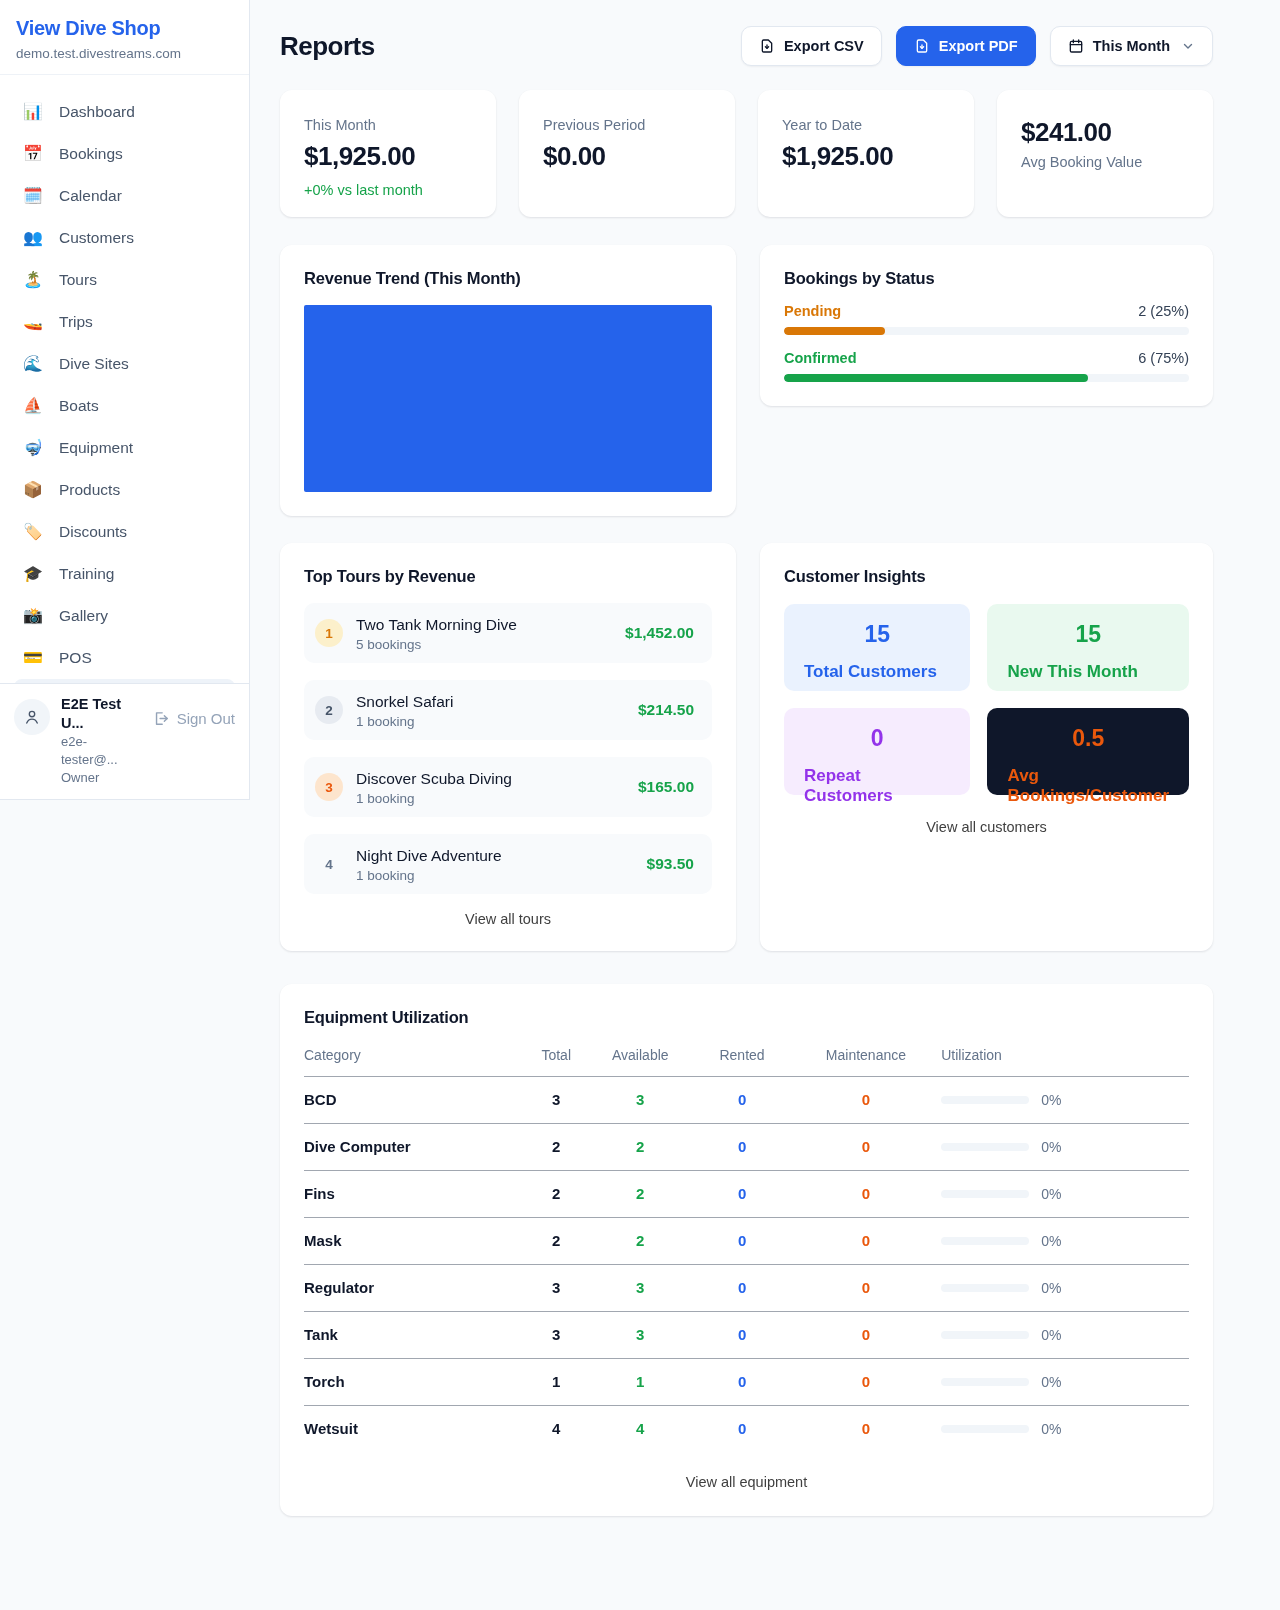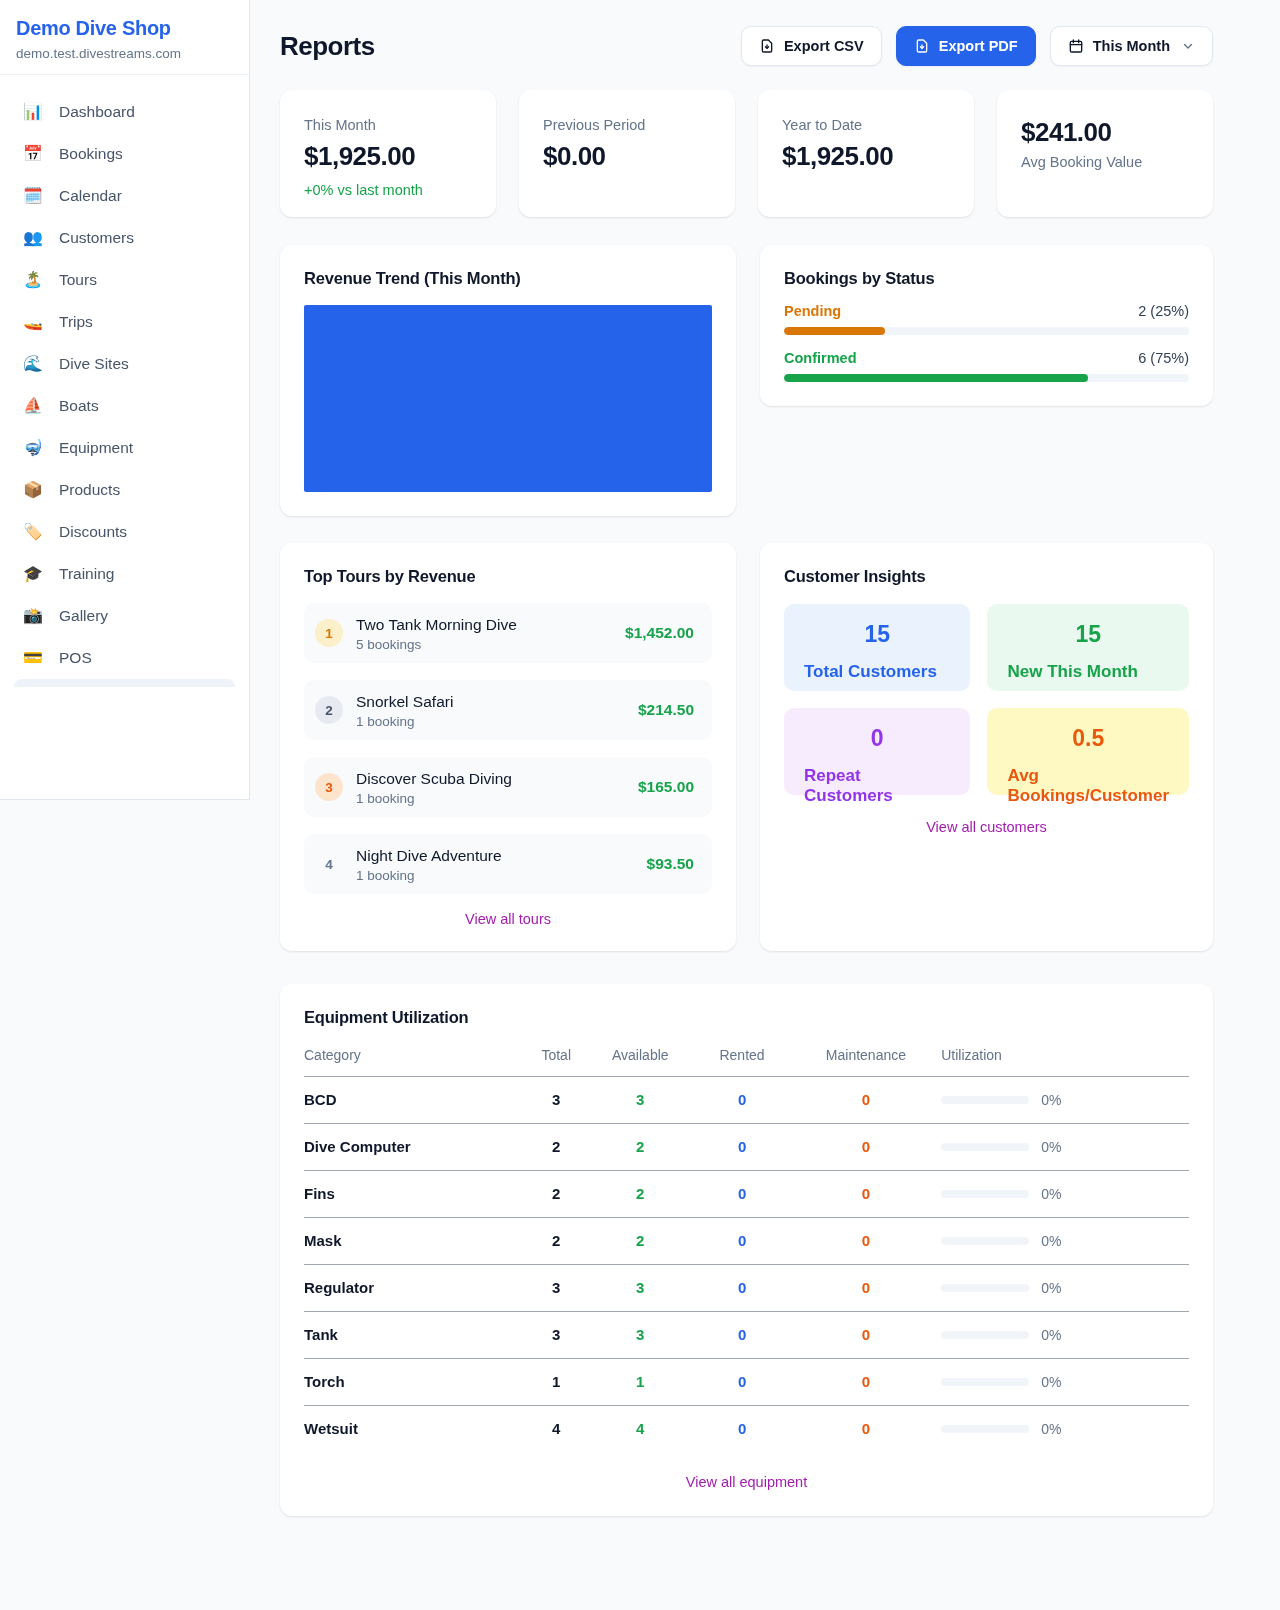--- a/index.html
+++ b/index.html
@@ -109,21 +109,21 @@
     font-size:13.5px; font-weight:700;
   }
   .rank-1 { background:#fcf0cb; color:#d97706; }
   .rank-2 { background:#e7ebf1; color:#475569; }
   .rank-3 { background:#fde5cd; color:#ea580c; }
   .rank-4 { background:transparent; color:#64748b; }
   .tour-name { font-size:15.5px; font-weight:400; line-height:20px; }
   .tour-bookings { font-size:13.5px; color:#64748b; margin-top:2px; }
   .tour-revenue { margin-left:auto; font-size:15.5px; font-weight:800; color:#16a34a; }
   .view-link {
-    display:block; text-align:center; color:#a21caf;
+    display:block; text-align:center; color:#404040;
     font-size:14.5px; margin-top:11px; cursor:pointer; text-decoration:none;
   }
 
   .insights-grid { display:grid; grid-template-columns:1fr 1fr; gap:17px; margin-top:18px; }
   .tile { border-radius:10px; height:87px; padding:17px 20px 0; }
   .tile-value { font-size:23px; font-weight:800;text-align:center; }
   .tile-label { font-size:17px; font-weight:600; margin-top:14px; }
   .insights .view-link { margin-top:24px; }
 
   
@@ -150,21 +150,21 @@
   .util-fill { height:100%; background:#2563eb; border-radius:99px; }
   .util-pct { font-size:14px; color:#64748b; }
 </style>
 </head>
 <body>
 
 <div class="app">
 
   <aside class="sidebar">
     <div class="brand-block">
-      <div class="brand">Demo Dive Shop</div>
+      <div class="brand">View Dive Shop</div>
       <div class="brand-domain">demo.test.divestreams.com</div>
     </div>
 
     <nav class="nav">
       <div class="nav-item">
         <span class="nav-icon">📊</span>
         <span>Dashboard</span>
       </div>
       <div class="nav-item">
         <span class="nav-icon">📅</span>
@@ -214,20 +214,41 @@
         <span class="nav-icon">📸</span>
         <span>Gallery</span>
       </div>
       <div class="nav-item">
         <span class="nav-icon">💳</span>
         <span>POS</span>
       </div>
       <div class="nav-sliver"></div>
     </nav>
 
+    <div class="user-section">
+      <div class="avatar">
+        <svg width="18" height="18" viewBox="0 0 24 24" fill="none" stroke="currentColor" stroke-width="1.8" stroke-linecap="round">
+          <circle cx="12" cy="8" r="3.6"></circle>
+          <path d="M5 20c1.4-3.6 4-5.2 7-5.2s5.6 1.6 7 5.2"></path>
+        </svg>
+      </div>
+      <div class="user-info">
+        <div class="user-name">E2E Test U...</div>
+        <div class="user-email">e2e-tester@...</div>
+        <div class="user-role">Owner</div>
+      </div>
+      <div class="signout">
+        <svg width="17" height="17" viewBox="0 0 24 24" fill="none" stroke="currentColor" stroke-width="2" stroke-linecap="round" stroke-linejoin="round">
+          <path d="M13 4H5v16h8"></path>
+          <path d="M16 8l4 4-4 4"></path>
+          <path d="M20 12H10"></path>
+        </svg>
+        <span>Sign Out</span>
+      </div>
+    </div>
   </aside>
 
   <main class="main">
 
     <div class="page-header">
       <h1 class="page-title" style="margin:0;">Reports</h1>
       <div class="header-actions">
         <button class="btn">
           <svg width="16" height="16" viewBox="0 0 24 24" fill="none" stroke="currentColor" stroke-width="2" stroke-linecap="round" stroke-linejoin="round">
             <path d="M14 3H7a2 2 0 0 0-2 2v14a2 2 0 0 0 2 2h10a2 2 0 0 0 2-2V8z"></path>
@@ -356,21 +377,21 @@
             <div class="tile-label" style="color: rgb(37, 99, 235);">Total Customers</div>
           </div>
           <div class="tile" style="background: rgb(233, 249, 239);">
             <div class="tile-value" style="color: rgb(22, 163, 74);">15</div>
             <div class="tile-label" style="color: rgb(22, 163, 74);">New This Month</div>
           </div>
           <div class="tile" style="background: rgb(246, 236, 254);">
             <div class="tile-value" style="color: rgb(147, 51, 234);">0</div>
             <div class="tile-label" style="color: rgb(147, 51, 234);">Repeat Customers</div>
           </div>
-          <div class="tile" style="background: #fef9c3;">
+          <div class="tile" style="background: #0f172a;">
             <div class="tile-value" style="color: rgb(234, 88, 12);">0.5</div>
             <div class="tile-label" style="color: rgb(234, 88, 12);">Avg Bookings/Customer</div>
           </div>
         </div>
         <a class="view-link" href="#">View all customers</a>
       </div>
     </div>
 
     <div class="card panel equip-panel">
       <div class="panel-title">Equipment Utilization</div>

